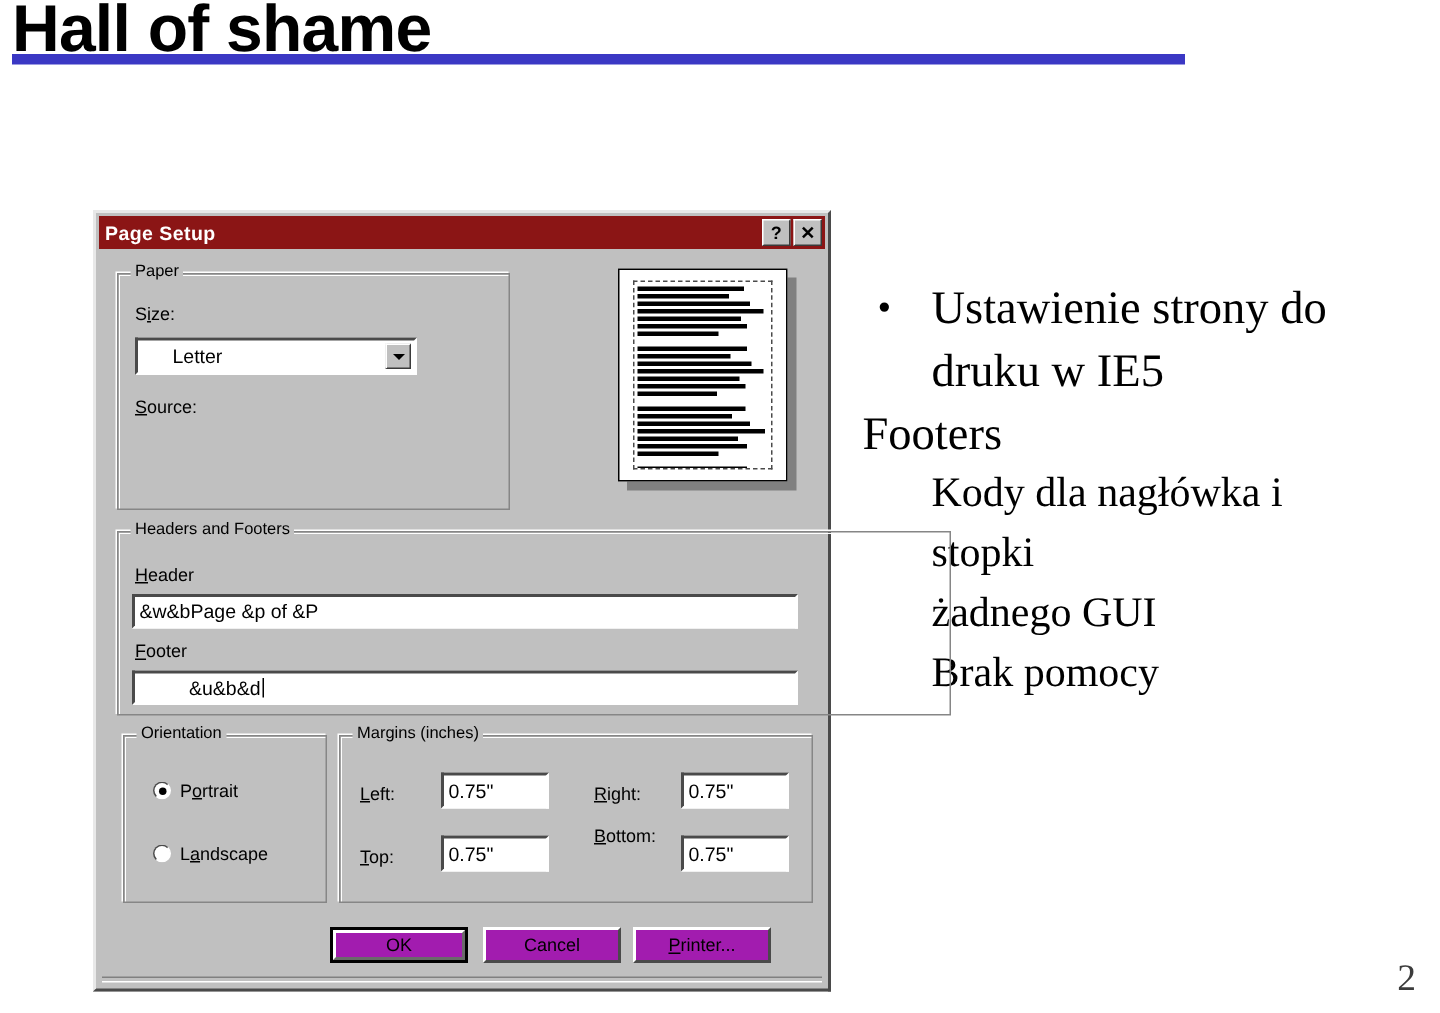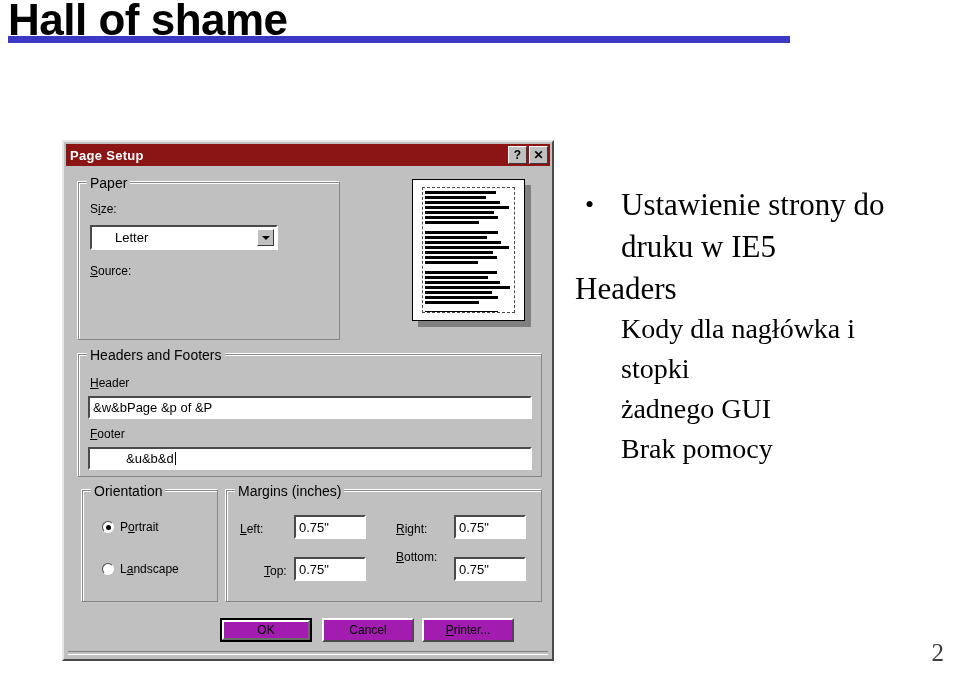--- a/index.html
+++ b/index.html
@@ -143,21 +143,21 @@
     border-top-color: #868686;
     box-shadow: 1px 1px 0 #ffffff inset, -1px -1px 0 #ffffff;
     box-sizing: border-box;
   }
   .gb-label {
     position: absolute;
     top: -8px;
     left: 8px;
     background: #c0c0c0;
     padding: 0 3px;
-    font-size: 14px;
+    font-size: 11px;
     white-space: nowrap;
   }
 
   .field-label {
     position: absolute;
     font-size: 12px;
     white-space: nowrap;
   }
   .underline { text-decoration: underline; }
 
@@ -327,21 +327,21 @@
 
 <div id="body-text">
   <div class="lvl1">
     <span class="bullet">•</span>
     <span>Ustawienie strony do</span>
   </div>
   <div class="lvl1" style="padding-left:46px;">
     <span>druku w IE5</span>
   </div>
   <div class="lvl2">
-    <span>Headers</span>
+    <span>Footers</span>
   </div>
   <div class="lvl3">
     <span>Kody dla nagłówka i</span>
   </div>
   <div class="lvl3">
     <span>stopki</span>
   </div>
   <div class="lvl3">
     <span>żadnego GUI</span>
   </div>
@@ -400,21 +400,21 @@
       <div class="gl" style="width:86%"></div>
       <div class="gl" style="width:98%"></div>
       <div class="gl" style="width:77%"></div>
       <div class="gl" style="width:84%"></div>
       <div class="gl" style="width:62%"></div>
       <div class="gl sp" style="width:6%"></div>
       <div class="gl" style="width:84%"></div>
     </div>
   </div>
 
-  <div class="groupbox" style="left:14px; top:212px; width:464px; height:123px;padding-left:28px;">
+  <div class="groupbox" style="left:14px; top:212px; width:556px; height:123px;padding-left:28px;">
     <span class="gb-label">Headers and Footers</span>
   </div>
   <div class="field-label" style="left:26px; top:234px;">
     <span class="underline">H</span>eader
   </div>
   <div class="sunken" style="left:24px; top:254px; width:444px; height:23px;">
     <span class="val">&amp;w&amp;bPage &amp;p of &amp;P</span>
   </div>
   <div class="field-label" style="left:26px; top:285px;">
     <span class="underline">F</span>ooter
@@ -447,21 +447,21 @@
     <span class="val">0.75"</span>
   </div>
 
   <div class="field-label" style="left:332px; top:380px;">
     <span class="underline">R</span>ight:
   </div>
   <div class="sunken" style="left:390px; top:373px; width:72px; height:24px;">
     <span class="val">0.75"</span>
   </div>
 
-  <div class="field-label" style="left:176px; top:422px;margin-left:24px;">
+  <div class="field-label" style="left:176px; top:422px;">
     <span class="underline">T</span>op:
   </div>
   <div class="sunken" style="left:230px; top:415px; width:72px; height:24px;">
     <span class="val">0.75"</span>
   </div>
 
   <div class="field-label" style="left:332px; top:408px;">
     <span class="underline">B</span>ottom:
   </div>
   <div class="sunken" style="left:390px; top:415px; width:72px; height:24px;">

